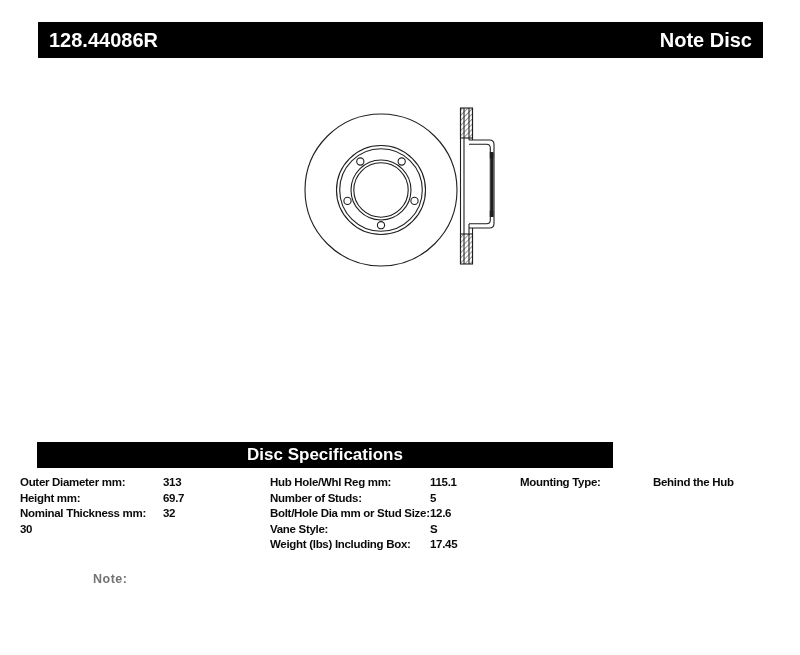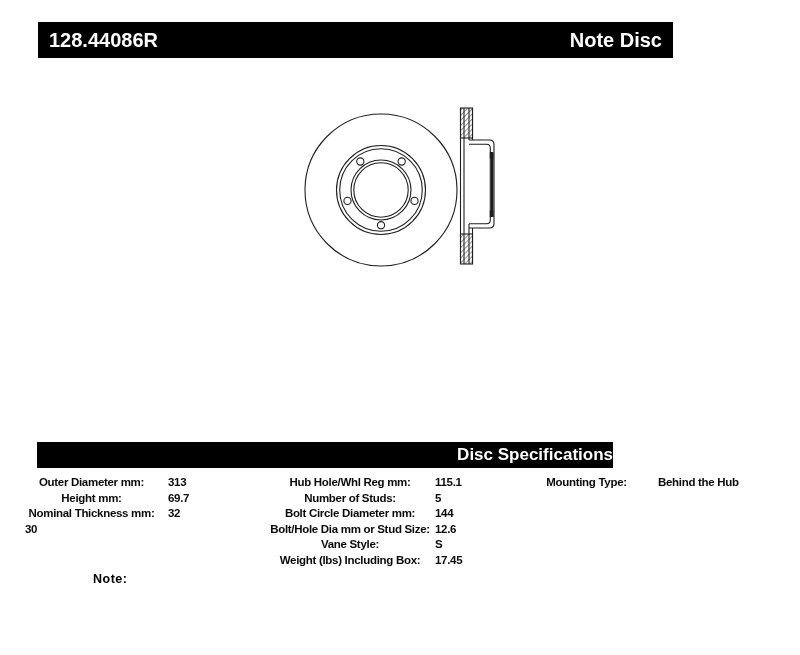--- a/index.html
+++ b/index.html
@@ -6,49 +6,49 @@
   body{
     width:800px;height:655px;position:relative;overflow:hidden;
     font-family:"Liberation Sans","DejaVu Sans",sans-serif;
     -webkit-font-smoothing:antialiased;
   }
   .black-bar{
     position:absolute;background:#000000;color:#ffffff;
     display:flex;align-items:center;box-sizing:border-box;
   }
   #header-bar{
-    left:38px;top:22px;width:635px;height:36px;
+    left:38px;top:22px;width:725px;height:36px;
     justify-content:space-between;padding:0 11px;
     font-size:20px;font-weight:bold;
   }
   #spec-bar{
     left:37px;top:442px;width:576px;height:26px;
-    justify-content:flex-end;
+    justify-content:center;
     font-size:17px;font-weight:bold;
   }
   #drawing{
     position:absolute;left:280px;top:95px;width:230px;height:185px;
   }
   .spec-col{
     position:absolute;top:475px;
     font-size:11.5px;font-weight:bold;color:#0a0a0a;
     letter-spacing:-0.3px;line-height:15.6px;white-space:nowrap;
   }
   #spec-col-1{left:20px;}
   #spec-col-2{left:270px;}
   #spec-col-3{left:520px;}
   .spec-row{display:flex;}
   #spec-col-1 .spec-label{width:143px;}
   #spec-col-2 .spec-label{width:160px;}
   #spec-col-3 .spec-label{width:133px;}
-  .spec-label{text-align:center;flex:0 0 auto;}
-  .spec-value{text-align:left;margin-left:5px;}
+  .spec-label{text-align:left;flex:0 0 auto;}
+  .spec-value{text-align:left;}
   #note-label{
     position:absolute;left:93px;top:572px;
-    font-size:12.5px;font-weight:bold;color:#000000;letter-spacing:0.5px;
+    font-size:12.5px;font-weight:bold;color:#737373;letter-spacing:0.5px;
   }
 </style>
 </head>
 <body>
 
 <div id="header-bar" class="black-bar">
   <span>128.44086R</span>
   <span>Note Disc</span>
 </div>
 
@@ -114,24 +114,20 @@
 <div id="spec-col-2" class="spec-col">
   <div class="spec-row">
     <span class="spec-label">Hub Hole/Whl Reg mm:</span>
     <span class="spec-value">115.1</span>
   </div>
   <div class="spec-row">
     <span class="spec-label">Number of Studs:</span>
     <span class="spec-value">5</span>
   </div>
   <div class="spec-row">
-    <span class="spec-label">Bolt Circle Diameter mm:</span>
-    <span class="spec-value">144</span>
-  </div>
-  <div class="spec-row">
     <span class="spec-label">Bolt/Hole Dia mm or Stud Size:</span>
     <span class="spec-value">12.6</span>
   </div>
   <div class="spec-row">
     <span class="spec-label">Vane Style:</span>
     <span class="spec-value">S</span>
   </div>
   <div class="spec-row">
     <span class="spec-label">Weight (lbs) Including Box:</span>
     <span class="spec-value">17.45</span>

